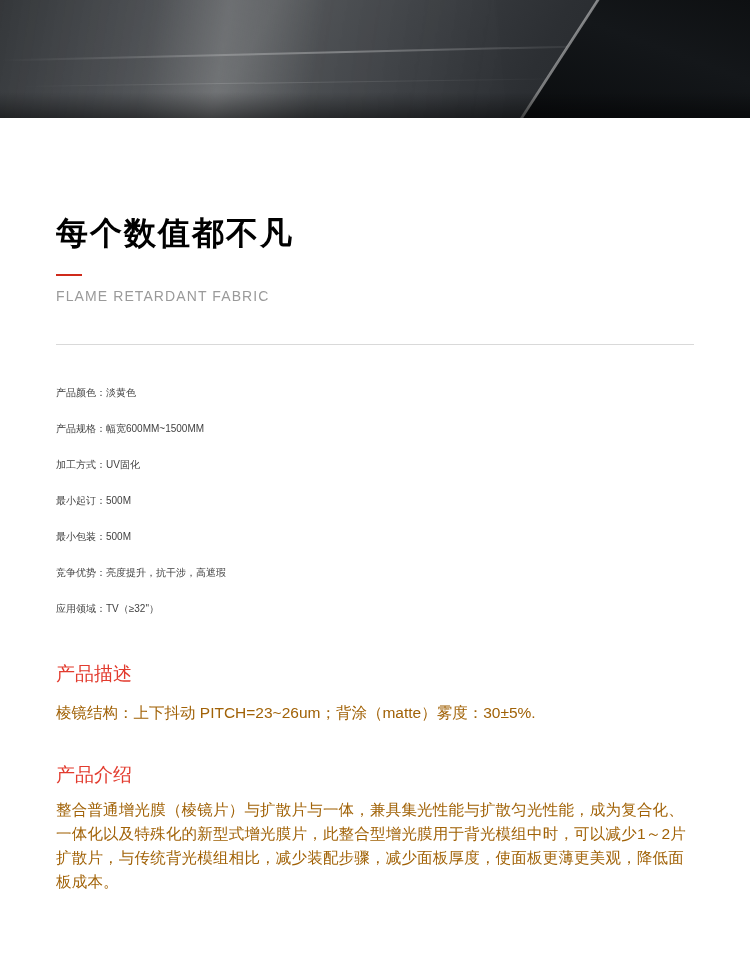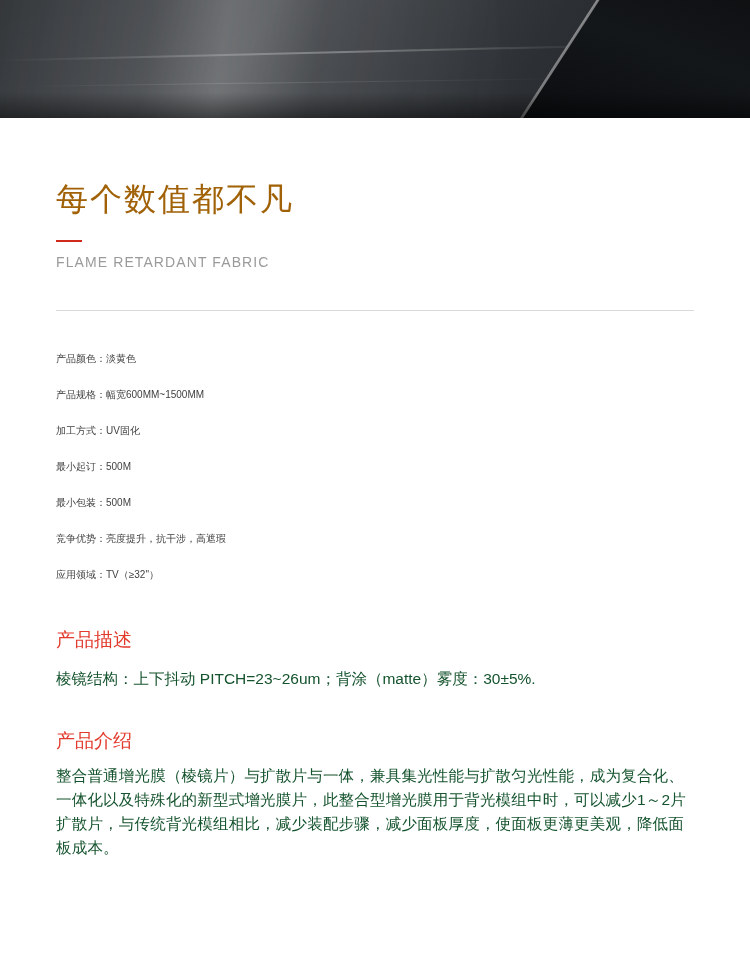--- a/index.html
+++ b/index.html
@@ -87,25 +87,25 @@
     width: 750px;
     height: 26px;
     background: linear-gradient(180deg, rgba(0,0,0,0) 0%, rgba(0,0,0,0.45) 100%);
   }
 
   
   .content {
     padding: 0 56px;
   }
   .title {
-    margin-top: 62px;
+    margin-top: 96px;
     font-size: 32px;
     line-height: 1.2;
-    color: #a16207;
-    font-weight: normal;
+    color: #000000;
+    font-weight: bold;
     letter-spacing: 2px;
   }
   .title-rule {
     margin-top: 22px;
     width: 26px;
     height: 2px;
     background: #cf2a1b;
   }
   .subtitle {
     margin-top: 12px;
@@ -140,21 +140,21 @@
     margin-top: 34px;
   }
   .section-title {
     font-size: 19px;
     color: #e23b2e;
     line-height: 26px;
   }
   .section-body {
     margin-top: 10px;
     font-size: 15.5px;
-    color: #14532d;
+    color: #a16207;
     line-height: 31px;
   }
   .section-body.red {
     color: #e23b2e;
   }
   .section-body.para {
     line-height: 24px;
     letter-spacing: 0.2px;
   }
 </style>

